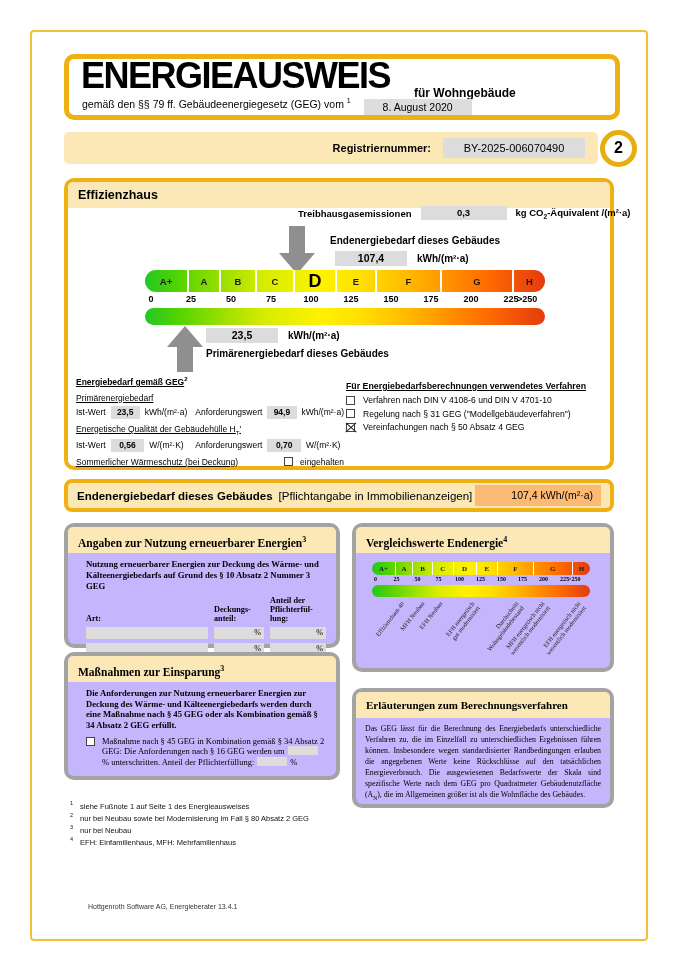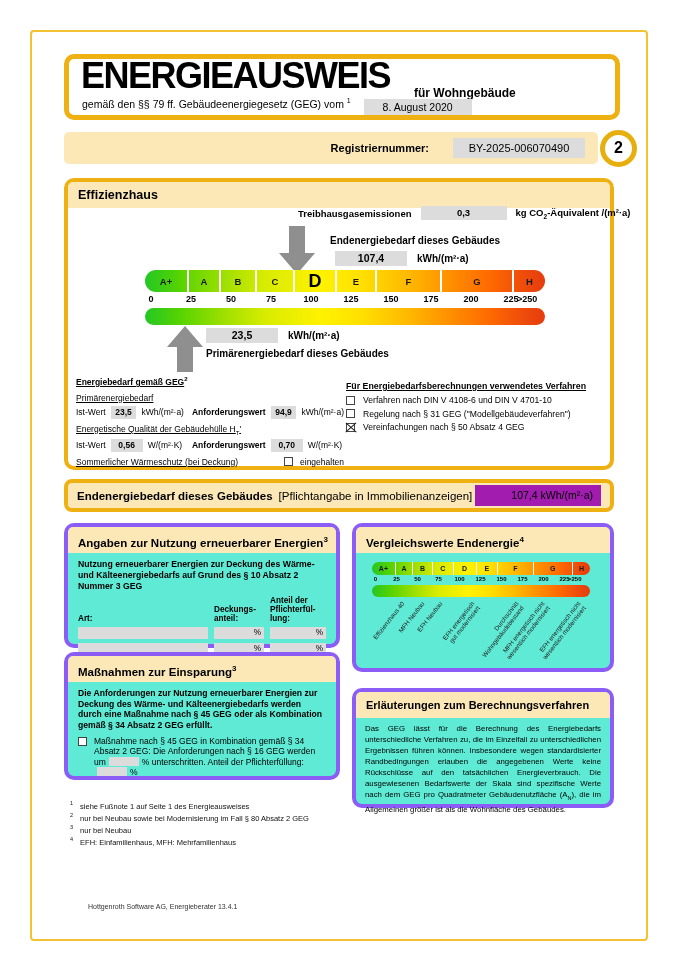--- a/index.html
+++ b/index.html
@@ -19,21 +19,21 @@
   .hlaw { position:absolute; left:13px; top:38px; font-size:10.5px; white-space:nowrap; }
   .hlaw sup { font-size:7px; }
   .datebox { display:inline-block; background:#ddd; width:108px; height:16px; line-height:16px;
     text-align:center; margin-left:10px; font-size:10.5px; vertical-align:-3px; }
 
   
   .bar2 { position:absolute; left:64px; top:132px; width:534px; height:32px; background:#fbe8b6;
     border-radius:5px; display:flex; align-items:center; padding:0 13px; }
   .bar2-title { font-size:11px; font-weight:bold; }
   .bar2-reg { margin-left:auto; font-size:11px; font-weight:bold; }
-  .bar2-val { width:132px; margin-left:24px; background:#dcdcdc; text-align:center;
+  .bar2-val { width:142px; margin-left:12px; background:#dcdcdc; text-align:center;
     font-size:11px; height:20px; line-height:20px; }
   .pagecircle { position:absolute; left:600px; top:130px; width:37px; height:37px; border-radius:50%;
     border:5px solid #e7af0d; background:#fff; text-align:center; line-height:26px; font-size:16px; font-weight:bold; }
 
   
   .ebox { position:absolute; left:64px; top:178px; width:550px; height:292px;
     border:4px solid #eeb111; border-radius:10px; background:#fff; }
   .strip { background:#fbe8b6; height:26px; border-radius:5px 5px 0 0; line-height:26px;
     padding-left:10px; font-size:12.5px; font-weight:bold; }
   .strip sup { font-size:8px; }
@@ -73,46 +73,46 @@
   .anf { position:absolute; left:8px; top:194px; width:268px; font-size:8.5px; }
   .u { text-decoration:underline; }
   .anf .h1r { font-weight:bold; margin-bottom:6px; }
   .anf .h1r sup { font-size:6px; }
   .anf .hr { margin:5px 0 3px 0; }
   .anf sub { font-size:6px; }
   .afr-row { display:flex; align-items:center; margin:2px 0 4px 0; white-space:nowrap; }
   .afr-row .field { width:46px; height:13px; line-height:13px; font-size:8.5px; margin:0 5px; }
   .afr-row .lbl1 { width:36px; }
   .afr-row .unit { width:52px; }
-  .afr-row .lbl2 { margin-left:8px;font-weight:bold; }
+  .afr-row .lbl2 { margin-left:8px; }
   .sommer { display:flex; align-items:center; margin-top:5px; }
   .cb { position:relative; width:9px; height:9px; border:1px solid #444; background:#fff; flex:none; }
   .cb.checked::before, .cb.checked::after { content:""; position:absolute; left:-3px; width:14px; top:3.5px;
     height:1.3px; background:#222; }
   .cb.checked::before { transform:rotate(42deg); }
   .cb.checked::after { transform:rotate(-42deg); }
   .sommer .cb { margin-left:auto; margin-right:7px; }
 
   .verf { position:absolute; left:278px; top:199px; width:264px; font-size:8.6px; }
   .verf .vtitle { font-weight:bold; font-size:8.8px; margin-bottom:4px; }
   .verf .vitem { display:flex; align-items:flex-start; margin-bottom:3.5px; }
   .verf .cb { margin-right:8px; margin-top:0.5px; }
 
   
   .endbar { position:absolute; left:64px; top:479px; width:550px; height:33px;
     border:4px solid #eeb111; border-radius:8px; background:#fbe8b6; display:flex; align-items:center; padding:0 9px; }
   .endbar-title { font-size:11.5px; font-weight:bold; white-space:nowrap; }
   .endbar-bracket { font-size:11.5px; margin-left:6px; white-space:nowrap; }
-  .endbar-val { margin-left:auto; background:#a21caf; height:21px; line-height:21px;
+  .endbar-val { margin-left:auto; background:#fdba74; height:21px; line-height:21px;
     padding:0 8px; font-size:10.5px; min-width:126px; text-align:right; }
 
   
-  .gbox { position:absolute; border:4px solid #8b5cf6; border-radius:10px; background:#5eead4; }
+  .gbox { position:absolute; border:4px solid #a3a3a3; border-radius:10px; background:#c4b5fd;font-family:Liberation Serif, serif; }
   .gbox .strip { font-size:11.5px; }
-  .gbody { padding:6px 10px 0 10px; }
+  .gbody { padding:6px 10px 0 18px; }
 
   #angaben { left:64px; top:523px; width:276px; height:125px; }
   .ang-intro { font-weight:bold; font-size:8.7px; line-height:1.25; }
   .etable { display:grid; grid-template-columns:1fr 50px 56px; column-gap:6px; row-gap:4px;
     margin-top:4px; font-size:8.2px; }
   .etable .hcell { font-weight:bold; white-space:pre-line; align-self:end; line-height:1.1; }
   .gcell { background:#dcdcdc; height:12px; line-height:12px; text-align:right; padding-right:3px; }
   .sumlbl { align-self:center; }
 
   #massnahmen { left:64px; top:652px; width:276px; height:128px; }

